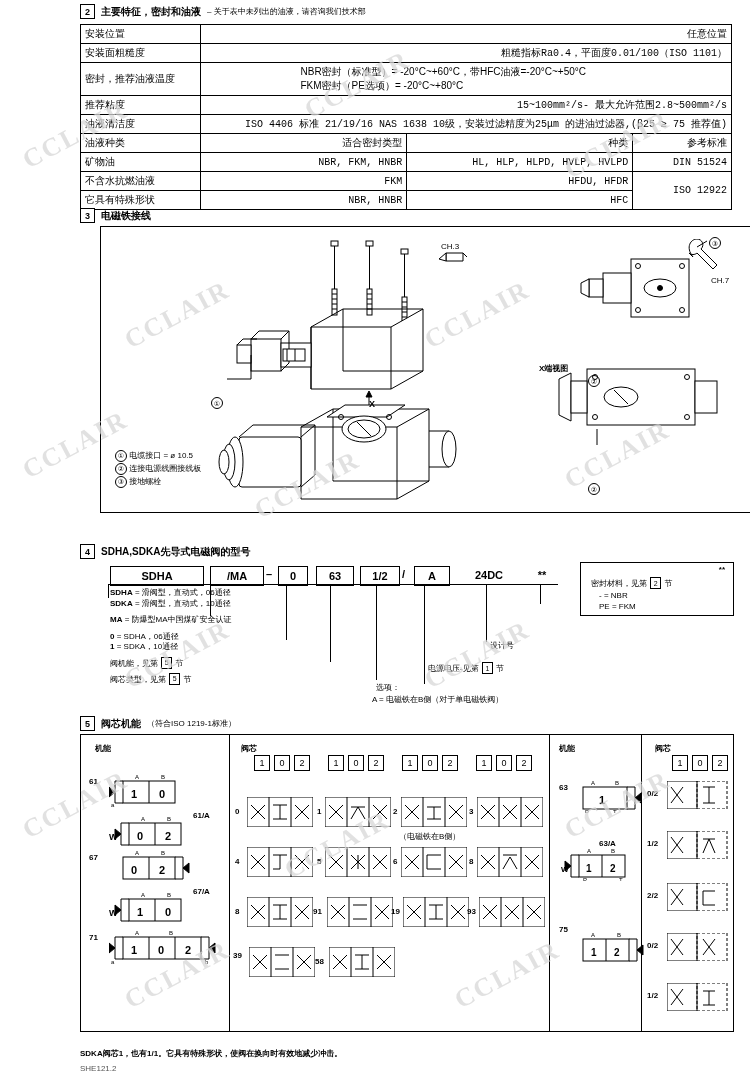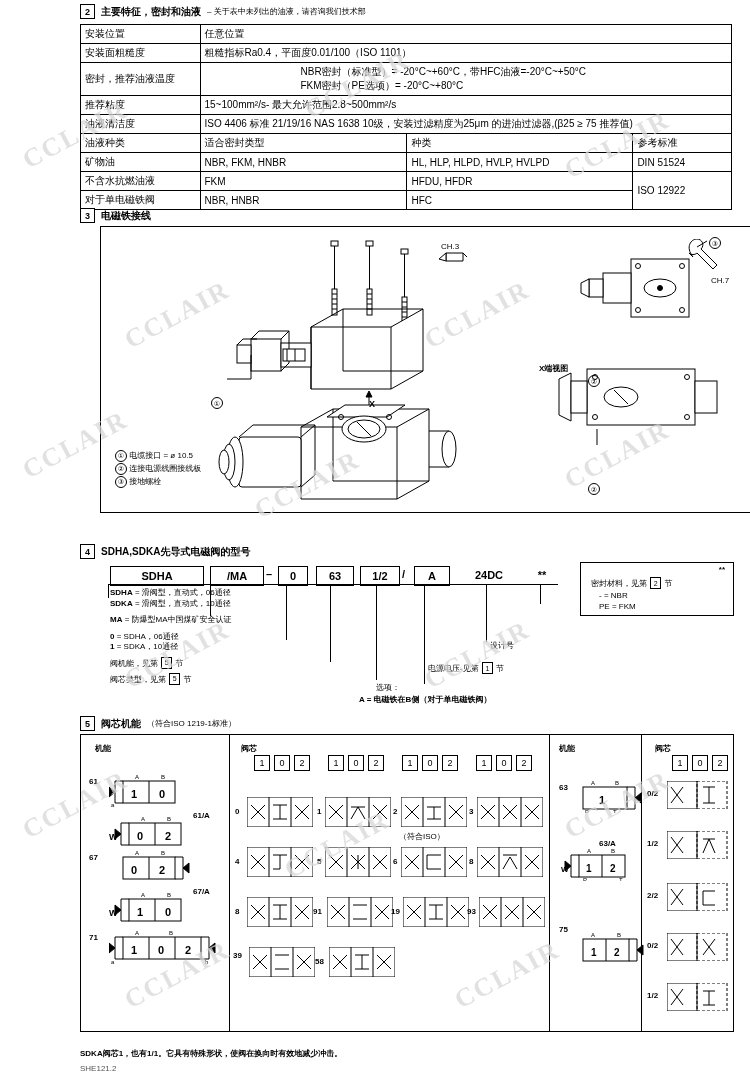--- a/index.html
+++ b/index.html
@@ -37,21 +37,21 @@
     font-size:9px;font-weight:bold;background:#fff;
   }
   .sec .ttl{font-size:10px;font-weight:bold;}
   .sec .sub{font-size:8px;font-weight:normal;}
 
   
   table{border-collapse:collapse;}
   .t1{position:absolute;left:80px;top:24px;width:652px;font-size:10px;}
   .t1 td{border:1px solid #000;padding:2px 4px;vertical-align:middle;}
   .t1 .lbl{width:118px;background:#fff;}
-  .t1 .ctr{text-align:left;}
+  .t1 .ctr{text-align:right;font-family:Liberation Mono, monospace;}
 
   
   .box{position:absolute;border:1px solid #000;background:#fff;}
 
   .lbl-sm{position:absolute;font-size:8px;}
   .lbl-b{font-weight:bold;}
 
   .circnum{
     display:inline-flex;align-items:center;justify-content:center;
     width:10px;height:10px;border:1px solid #000;border-radius:50%;
@@ -135,21 +135,21 @@
       <td class="ctr">HL, HLP, HLPD, HVLP, HVLPD</td>
       <td class="ctr">DIN 51524</td>
     </tr>
     <tr>
       <td>不含水抗燃油液</td>
       <td class="ctr">FKM</td>
       <td class="ctr">HFDU, HFDR</td>
       <td class="ctr" rowspan="2">ISO 12922</td>
     </tr>
     <tr>
-      <td>对于单电磁铁阀</td>
+      <td>它具有特殊形状</td>
       <td class="ctr">NBR, HNBR</td>
       <td class="ctr">HFC</td>
     </tr>
   </tbody>
     </table>
 
   <div class="sec" style="left:80px;top:208px;">
     <div class="num">3</div>
     <div class="ttl">电磁铁接线</div>
   </div>
@@ -323,21 +323,21 @@
     <div style="position:absolute;left:250px;top:22px;height:78px;border-left:1px solid #000;"></div>
     <div style="position:absolute;left:296px;top:22px;height:96px;border-left:1px solid #000;"></div>
     <div style="position:absolute;left:344px;top:22px;height:100px;border-left:1px solid #000;"></div>
     <div style="position:absolute;left:406px;top:22px;height:58px;border-left:1px solid #000;"></div>
     <div style="position:absolute;left:460px;top:22px;height:20px;border-left:1px solid #000;"></div>
 
     <div class="lbl-sm" style="left:410px;top:78px;">设计号</div>
     <div class="lbl-sm" style="left:348px;top:100px;">电源电压-见第 <span class="sqnum">1</span> 节</div>
 
     <div class="lbl-sm" style="left:296px;top:120px;">选项：</div>
-    <div class="lbl-sm" style="left:279px;top:132px;font-weight:bold;">A = 电磁铁在B侧（对于单电磁铁阀）</div>
+    <div class="lbl-sm" style="left:292px;top:132px;font-weight:normal;">A = 电磁铁在B侧（对于单电磁铁阀）</div>
 
     <div class="box" style="left:500px;top:0px;width:152px;height:52px;">
       <div style="position:absolute;right:8px;top:2px;font-weight:bold;">**</div>
       <div style="position:absolute;left:10px;top:14px;">密封材料，见第 <span class="sqnum">2</span> 节</div>
       <div style="position:absolute;left:18px;top:28px;">-   = NBR</div>
       <div style="position:absolute;left:18px;top:39px;">PE = FKM</div>
     </div>
   </div>
 
   <div class="sec" style="left:80px;top:716px;">
@@ -500,21 +500,21 @@
       <g fill="none" stroke="#000" stroke-width="1">
         <rect x="0" y="0" width="66" height="30"></rect>
           <line x1="22" y1="0" x2="22" y2="30"></line>
           <line x1="44" y1="0" x2="44" y2="30"></line>
         <path d="M4 8 L18 22 M4 22 L18 8"></path>
         <path d="M26 8 L40 22 M26 22 L40 8"></path>
         <path d="M48 8 L62 22 M48 22 L62 8"></path>
       </g>
     </svg>
 
-    <div class="lbl-sm" style="left:318px;top:96px;">（符合ISO）</div>
+    <div class="lbl-sm" style="left:318px;top:96px;">（电磁铁在B侧）</div>
 
     <div class="lbl-sm lbl-b" style="left:154px;top:122px;">4</div>
     <svg width="66" height="30" style="position:absolute;left:166px;top:112px;">
       <g fill="none" stroke="#000" stroke-width="1">
         <rect x="0" y="0" width="66" height="30"></rect>
           <line x1="22" y1="0" x2="22" y2="30"></line>
           <line x1="44" y1="0" x2="44" y2="30"></line>
         <path d="M4 8 L18 22 M4 22 L18 8"></path>
         <path d="M26 8 L40 8 M26 22 L33 22 M33 8 L33 22"></path>
         <path d="M48 8 L62 22 M48 22 L62 8"></path>

